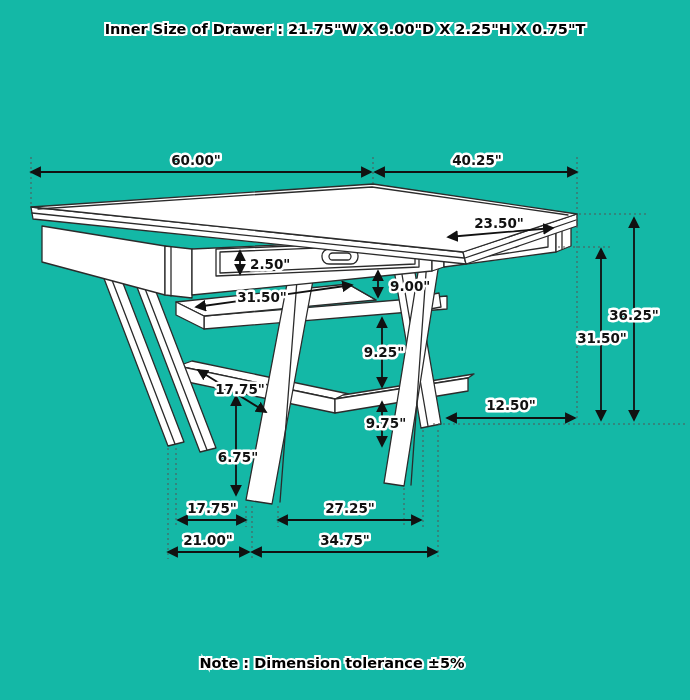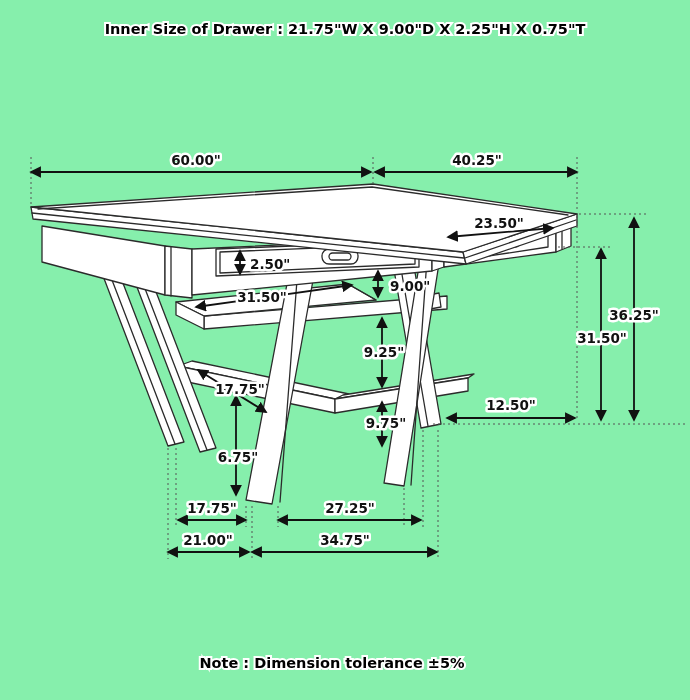--- a/index.html
+++ b/index.html
@@ -1,16 +1,16 @@
 <!DOCTYPE html>
 <html><head>
 <meta charset="utf-8">
 <style>
   html,body{margin:0;padding:0;background:#fff;}
-  .page{position:relative;width:690px;height:700px;background:#86efac;overflow:hidden;
+  .page{position:relative;width:690px;height:700px;background:#14b8a6;overflow:hidden;
         font-family:"DejaVu Sans","Liberation Sans",sans-serif;}
   svg{display:block;}
   .face{fill:#ffffff;}
   .art{stroke:#2b2b2b;stroke-width:1.3;fill:none;stroke-linejoin:round;stroke-linecap:round;}
   .dotted{stroke:#555;stroke-width:1;stroke-dasharray:2,3;fill:none;}
   .dim{stroke:#111;stroke-width:1.8;fill:none;}
   .dim-label{font:bold 13.5px "DejaVu Sans","Liberation Sans",sans-serif;fill:#111;
              paint-order:stroke;stroke:#ffffff;stroke-width:5px;stroke-linejoin:round;}
   .head-label{font:bold 14.5px "DejaVu Sans","Liberation Sans",sans-serif;fill:#000;
               paint-order:stroke;stroke:#ffffff;stroke-width:4px;}

